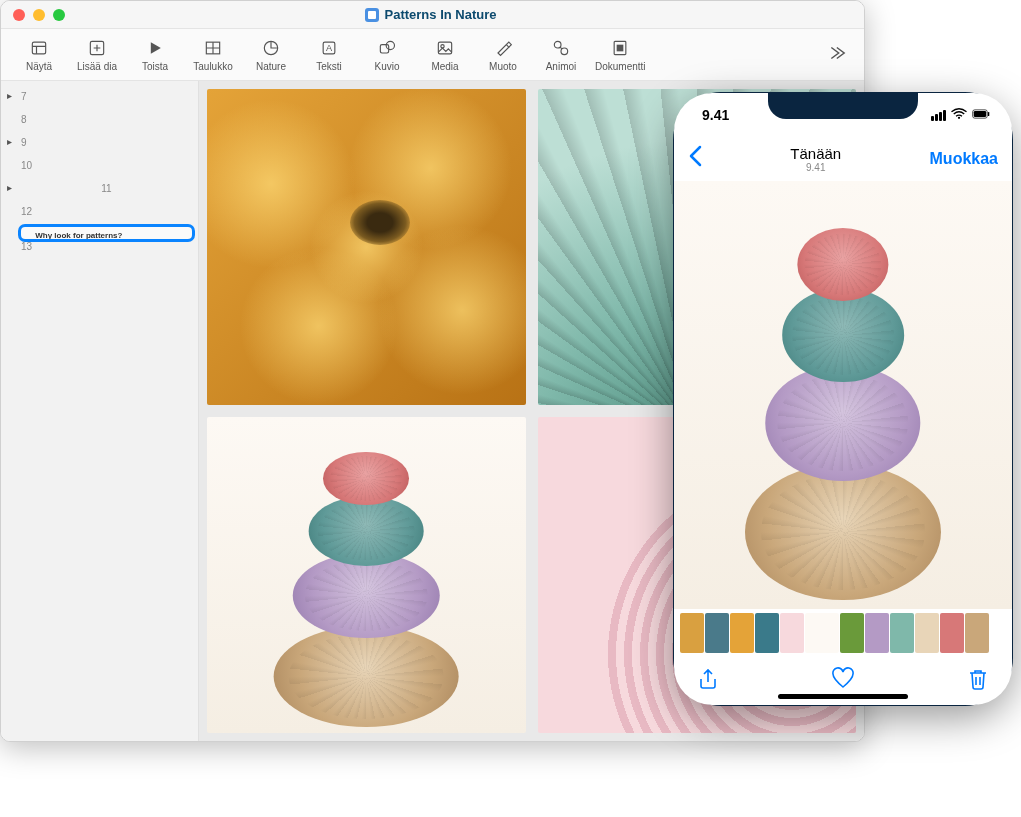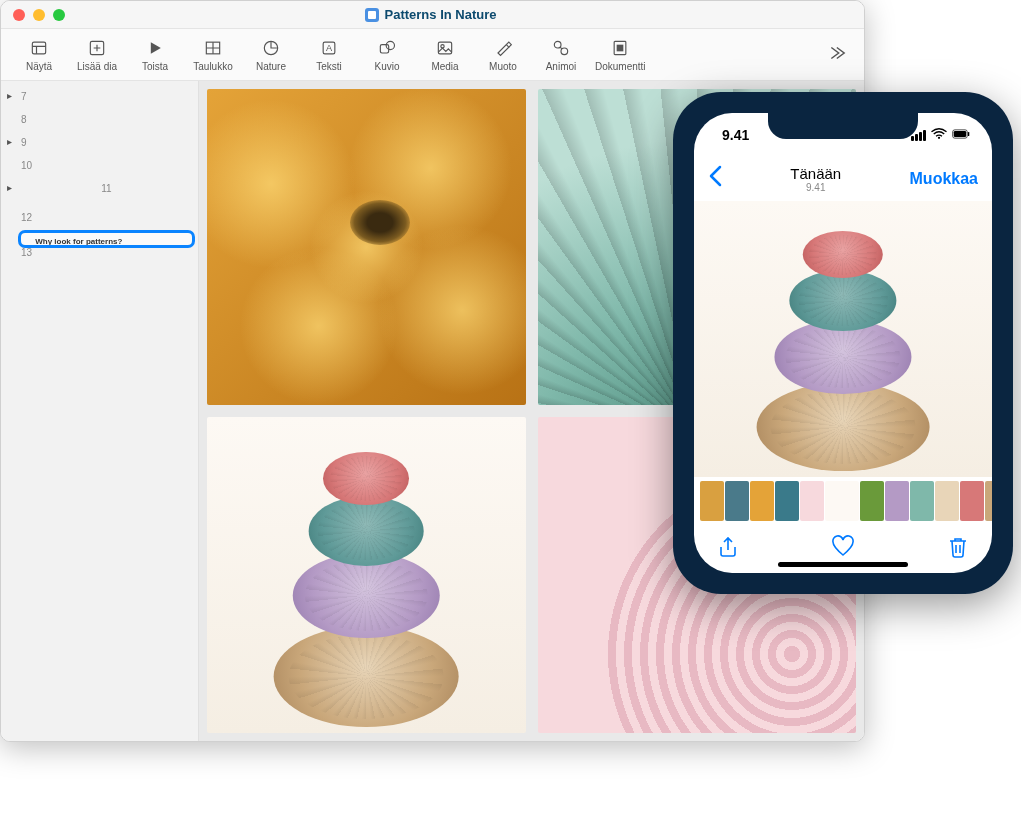--- a/index.html
+++ b/index.html
@@ -68,21 +68,21 @@
   .t-layers{background:linear-gradient(135deg,#b84830,#d5603a);}
   .t-under{background:linear-gradient(90deg,#3a7a8a 55%,#d9704a 55%);}
   .t-fractals{background:linear-gradient(90deg,#6a9a3a 50%,#8aba5a 50%);}
   .t-closer{background:linear-gradient(90deg,#6a7a3a 45%,#f5f5f5 45%);}
   .t-symm{background:#f7d9dd;}
   .t-mirror{background:linear-gradient(90deg,#f5f0e8 35%,#fff9d8 35%);}
   .t-why{background:#fafafa;display:flex;align-items:center;justify-content:flex-end;padding:6px;} .t-why .tlabel{left:6%;top:20%;background:transparent;color:#333;font-size:8px;}
   .t-why::after{content:"";width:55%;height:70%;background:linear-gradient(90deg,#4a7a8a 25%,#d9a040 25% 50%,#f7d9dd 50% 75%,#fdf9f4 75%);}
 
   
-  .iphone{position:absolute;right:8px;top:92px;width:340px;height:502px;background:#0a2540;border-radius:48px;padding:21px;box-shadow:0 12px 40px rgba(0,0,0,.4);}
+  .iphone{position:absolute;right:8px;top:92px;width:340px;height:614px;background:#0a2540;border-radius:48px;padding:1px;box-shadow:0 12px 40px rgba(0,0,0,.4);}
   .iphone-screen{width:100%;height:100%;background:#fff;border-radius:38px;overflow:hidden;position:relative;display:flex;flex-direction:column;}
   .notch{position:absolute;top:0;left:50%;transform:translateX(-50%);width:150px;height:26px;background:#0a2540;border-radius:0 0 18px 18px;z-index:10;}
   .statusbar{height:44px;display:flex;align-items:center;justify-content:space-between;padding:0 22px 0 28px;font-size:14px;font-weight:600;}
   .status-icons{display:flex;gap:4px;align-items:center;}
   .sig{display:flex;gap:1px;align-items:flex-end;} .sig span{width:3px;background:#000;border-radius:1px;} .sig span:nth-child(1){height:5px;} .sig span:nth-child(2){height:7px;} .sig span:nth-child(3){height:9px;} .sig span:nth-child(4){height:11px;}
   .wifi svg,.batt svg{width:18px;height:14px;}
   .navbar{height:44px;display:flex;align-items:center;justify-content:space-between;padding:0 14px;}
   .back-btn{color:#007aff;font-size:24px;cursor:pointer;}
   .nav-center{text-align:center;} .nav-title{font-size:15px;font-weight:400;} .nav-sub{font-size:10px;color:#888;}
   .edit-btn{color:#007aff;font-size:16px;cursor:pointer;font-weight:bold;}
@@ -256,21 +256,21 @@
           <div class="chev">▸</div>
           <div style="flex:1;display:flex;flex-direction:column;">
             <div class="thumb t-symm"></div>
             <div class="thumb-num" style="width:auto;text-align:center;margin-top:2px;">11</div>
           </div>
         </div>
         <div class="thumb-row">
           <div class="chev"></div>
           <div style="flex:1;display:flex;flex-direction:column;">
             <div class="thumb t-mirror"></div>
-            <div class="thumb-num" style="width:auto;text-align:left;margin-top:8px;">12</div>
+            <div class="thumb-num" style="width:auto;text-align:left;margin-top:2px;">12</div>
           </div>
         </div>
         <div class="thumb-row">
           <div class="chev"></div>
           <div style="flex:1;display:flex;flex-direction:column;">
             <div class="thumb t-why sel">
               <div class="tlabel">Why look for patterns?</div>
             </div>
             <div class="thumb-num" style="width:auto;text-align:left;margin-top:2px;">13</div>
           </div>

